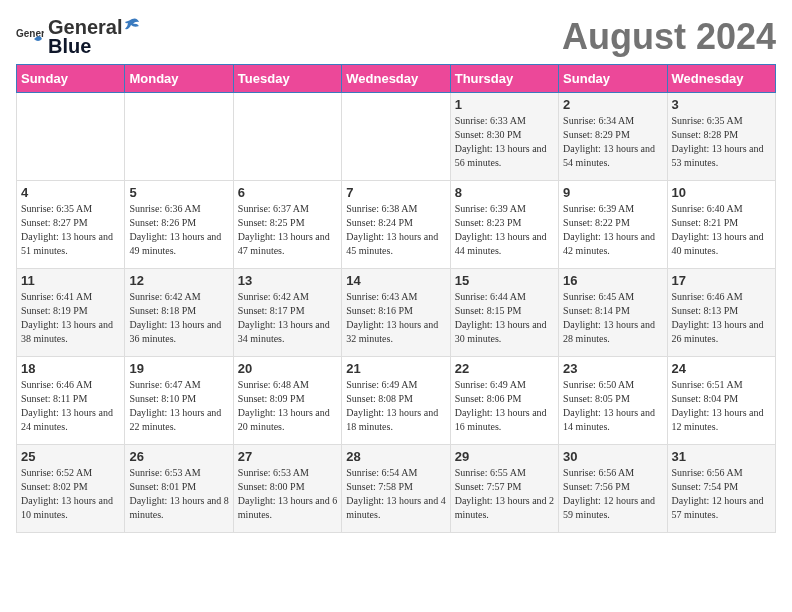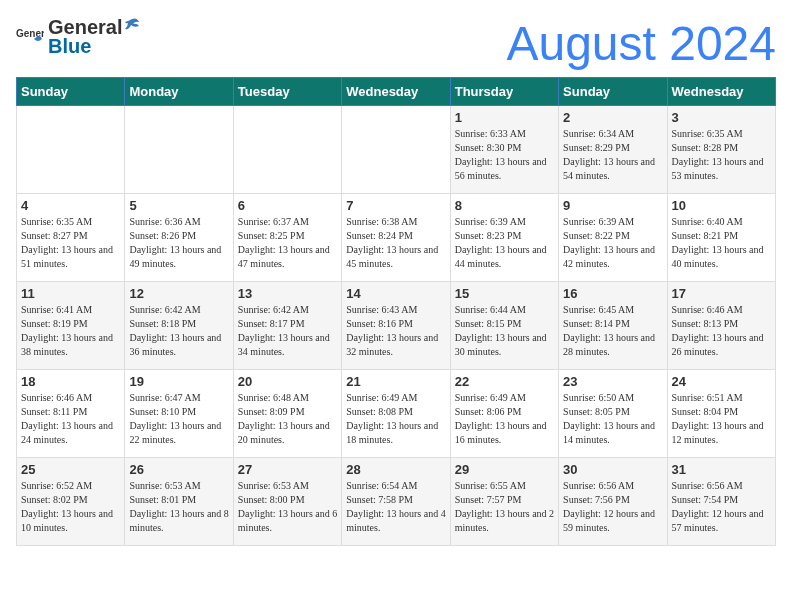--- a/index.html
+++ b/index.html
@@ -22,35 +22,35 @@
       gap: 4px;
     }
     .logo-icon {
       width: 28px;
       height: 28px;
     }
     .title-area {
       text-align: right;
     }
     .main-title {
-      font-size: 48px;
-      font-weight: normal;
-      color: #3b82f6;
+      font-size: 36px;
+      font-weight: bold;
+      color: #737373;
     }
     .subtitle {
       font-size: 15px;
       color: #333;
     }
     table {
       width: 100%;
       border-collapse: collapse;
       table-layout: fixed;
     }
     thead tr {
-      background-color: #0f766e;
+      background-color: #ec4899;
       color: #fff;
     }
     thead th {
       padding: 6px 4px;
       font-size: 13px;
       font-weight: bold;
       text-align: left;
       border: 1px solid #3a7abf;
     }
     tbody tr {
@@ -94,21 +94,21 @@
       <text x="0" y="14" font-size="10" font-weight="bold" fill="#333">General</text>
       <path d="M18 16 Q24 10 26 16 Q22 20 18 16Z" fill="#3a7abf"></path>
     </svg>
     <div>
       <div style="display:flex; align-items:baseline; gap:0;">
         <span style="font-size:20px; font-weight:bold; color:#333;">General</span>
         <svg width="18" height="18" viewBox="0 0 18 18" style="margin: 0 1px;">
           <path d="M9 3 Q14 1 16 6 Q12 5 10 8 Q14 7 16 10 Q11 12 8 9 Q6 14 2 13 Q5 10 5 7 Q3 8 2 6 Q6 5 9 3Z" fill="#3a7abf"></path>
         </svg>
       </div>
-      <div style="font-size:20px; font-weight:bold; color:#0369a1; margin-top:-4px;">Blue</div>
+      <div style="font-size:20px; font-weight:bold; color:#0f172a; margin-top:-4px;">Blue</div>
     </div>
   </div>
   <div class="title-area">
     <div class="main-title">August 2024</div>
   </div>
 </div>
 
 <table>
   <thead>
     <tr>

